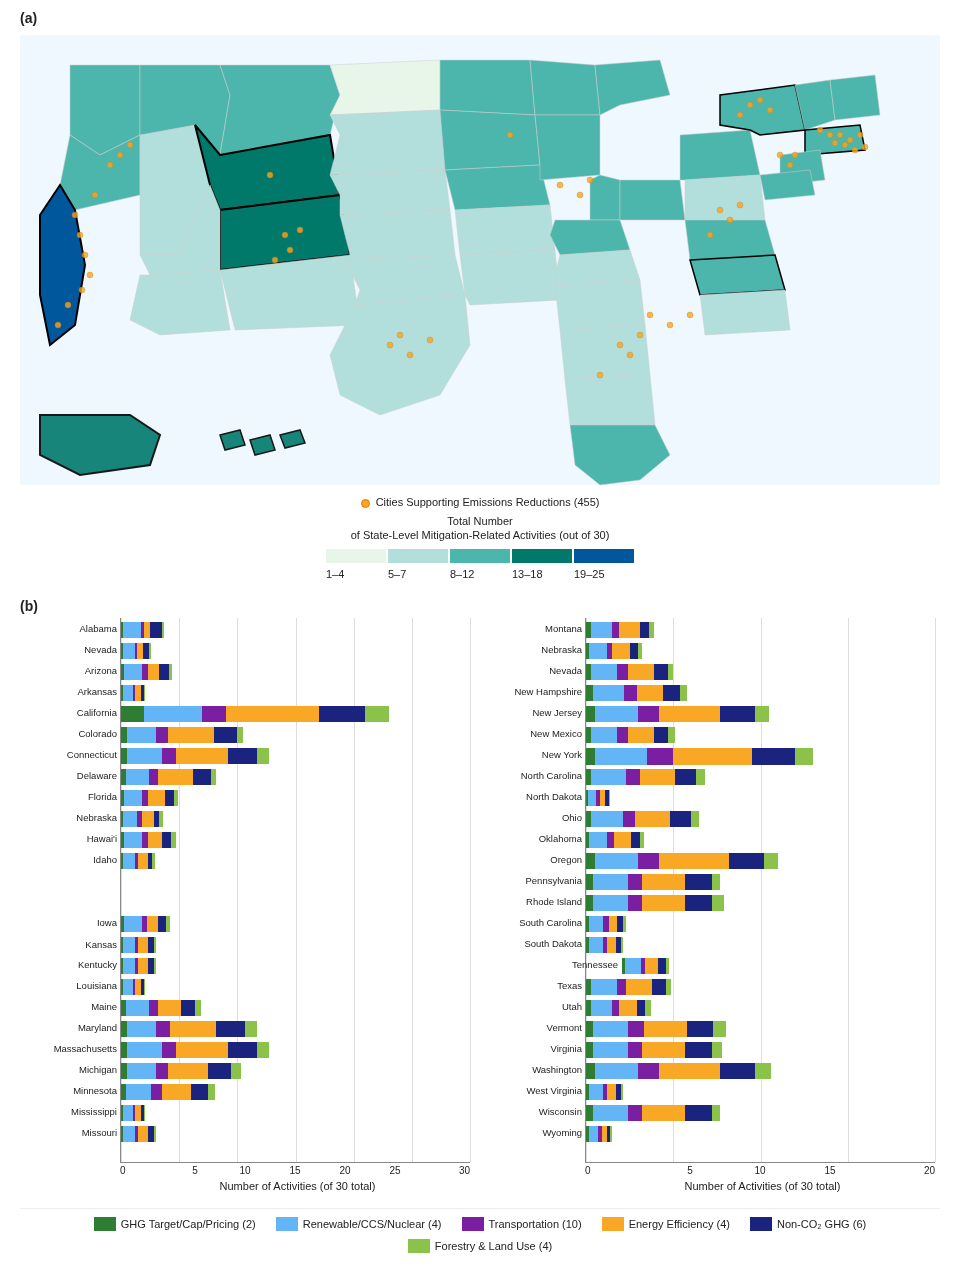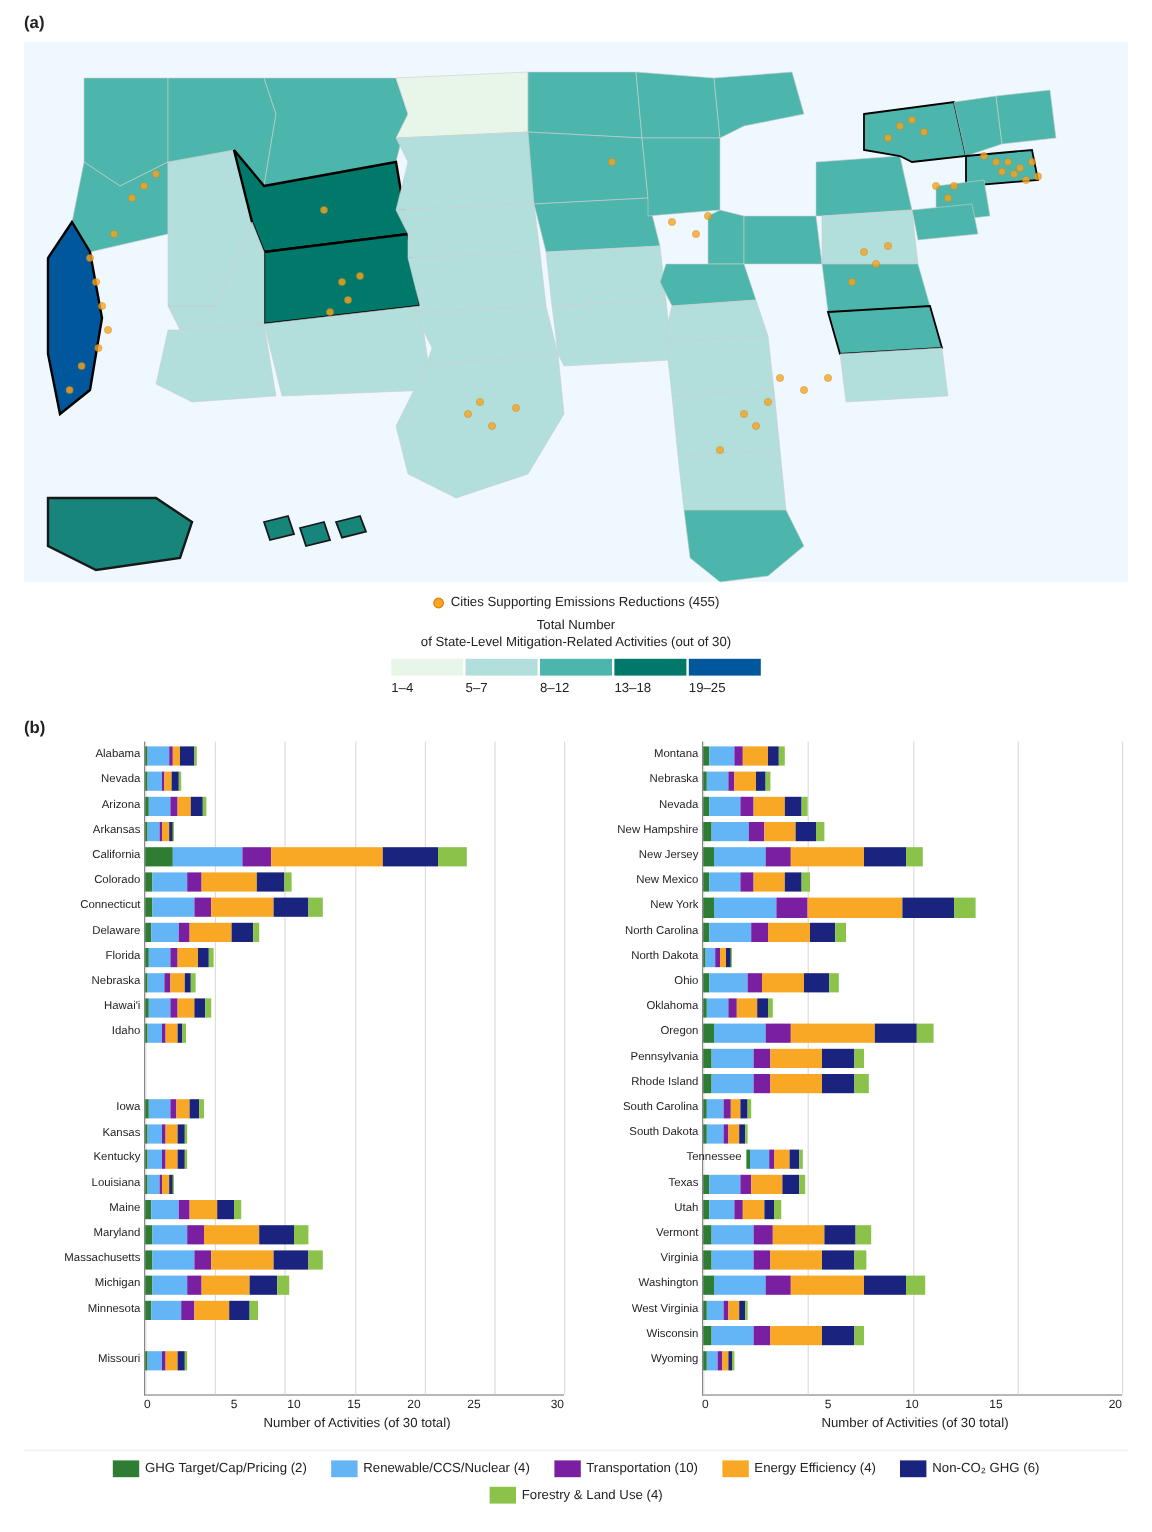--- a/index.html
+++ b/index.html
@@ -620,20 +620,31 @@
             </div>
             <div class="bar-row" style="top: 466px; height: 16px;">
               <div class="bar-label">Minnesota</div>
               <div style="display: flex; height: 100%; width: 100%;">
                 <div class="bar-segment" style="width: 1.33333%; background: rgb(46, 125, 50);"></div>
                 <div class="bar-segment" style="width: 7.33333%; background: rgb(100, 181, 246);"></div>
                 <div class="bar-segment" style="width: 3%; background: rgb(123, 31, 162);"></div>
                 <div class="bar-segment" style="width: 8.33333%; background: rgb(249, 168, 37);"></div>
                 <div class="bar-segment" style="width: 5%; background: rgb(26, 35, 126);"></div>
                 <div class="bar-segment" style="width: 2%; background: rgb(139, 195, 74);"></div>
+              </div>
+            </div>
+            <div class="bar-row" style="top: 487px; height: 16px;">
+              <div class="bar-label">Mississippi</div>
+              <div style="display: flex; height: 100%; width: 100%;">
+                <div class="bar-segment" style="width: 0.666667%; background: rgb(46, 125, 50);"></div>
+                <div class="bar-segment" style="width: 2.66667%; background: rgb(100, 181, 246);"></div>
+                <div class="bar-segment" style="width: 0.666667%; background: rgb(123, 31, 162);"></div>
+                <div class="bar-segment" style="width: 1.66667%; background: rgb(249, 168, 37);"></div>
+                <div class="bar-segment" style="width: 1%; background: rgb(26, 35, 126);"></div>
+                <div class="bar-segment" style="width: 0.333333%; background: rgb(139, 195, 74);"></div>
               </div>
             </div>
             <div class="bar-row" style="top: 508px; height: 16px;">
               <div class="bar-label">Missouri</div>
               <div style="display: flex; height: 100%; width: 100%;">
                 <div class="bar-segment" style="width: 0.666667%; background: rgb(46, 125, 50);"></div>
                 <div class="bar-segment" style="width: 3.33333%; background: rgb(100, 181, 246);"></div>
                 <div class="bar-segment" style="width: 1%; background: rgb(123, 31, 162);"></div>
                 <div class="bar-segment" style="width: 2.66667%; background: rgb(249, 168, 37);"></div>
                 <div class="bar-segment" style="width: 1.66667%; background: rgb(26, 35, 126);"></div>

